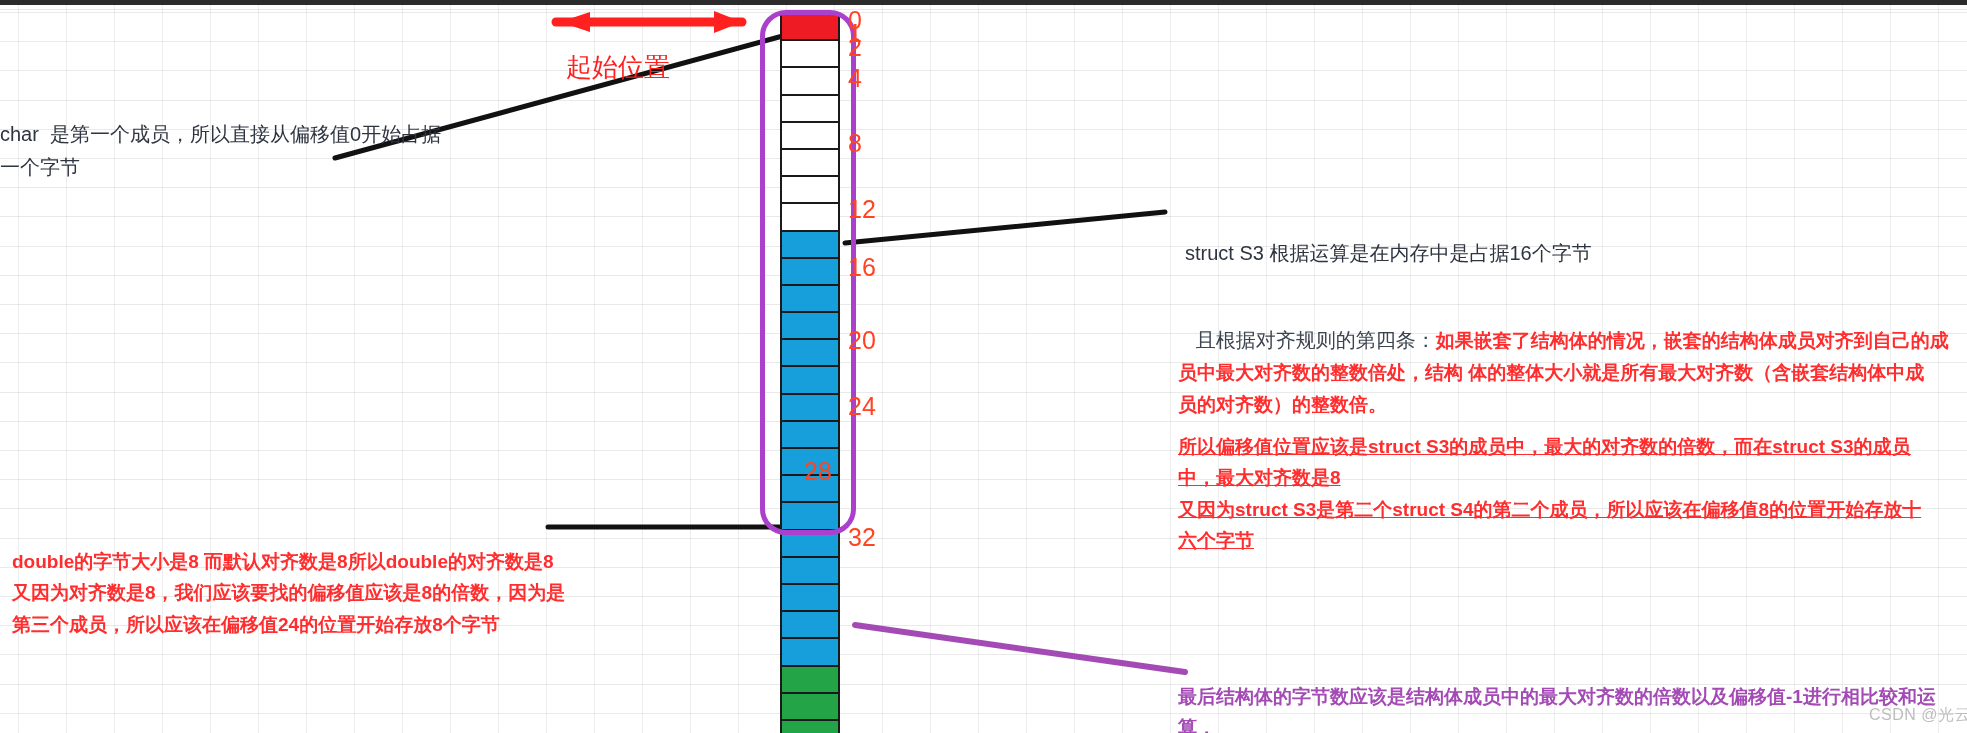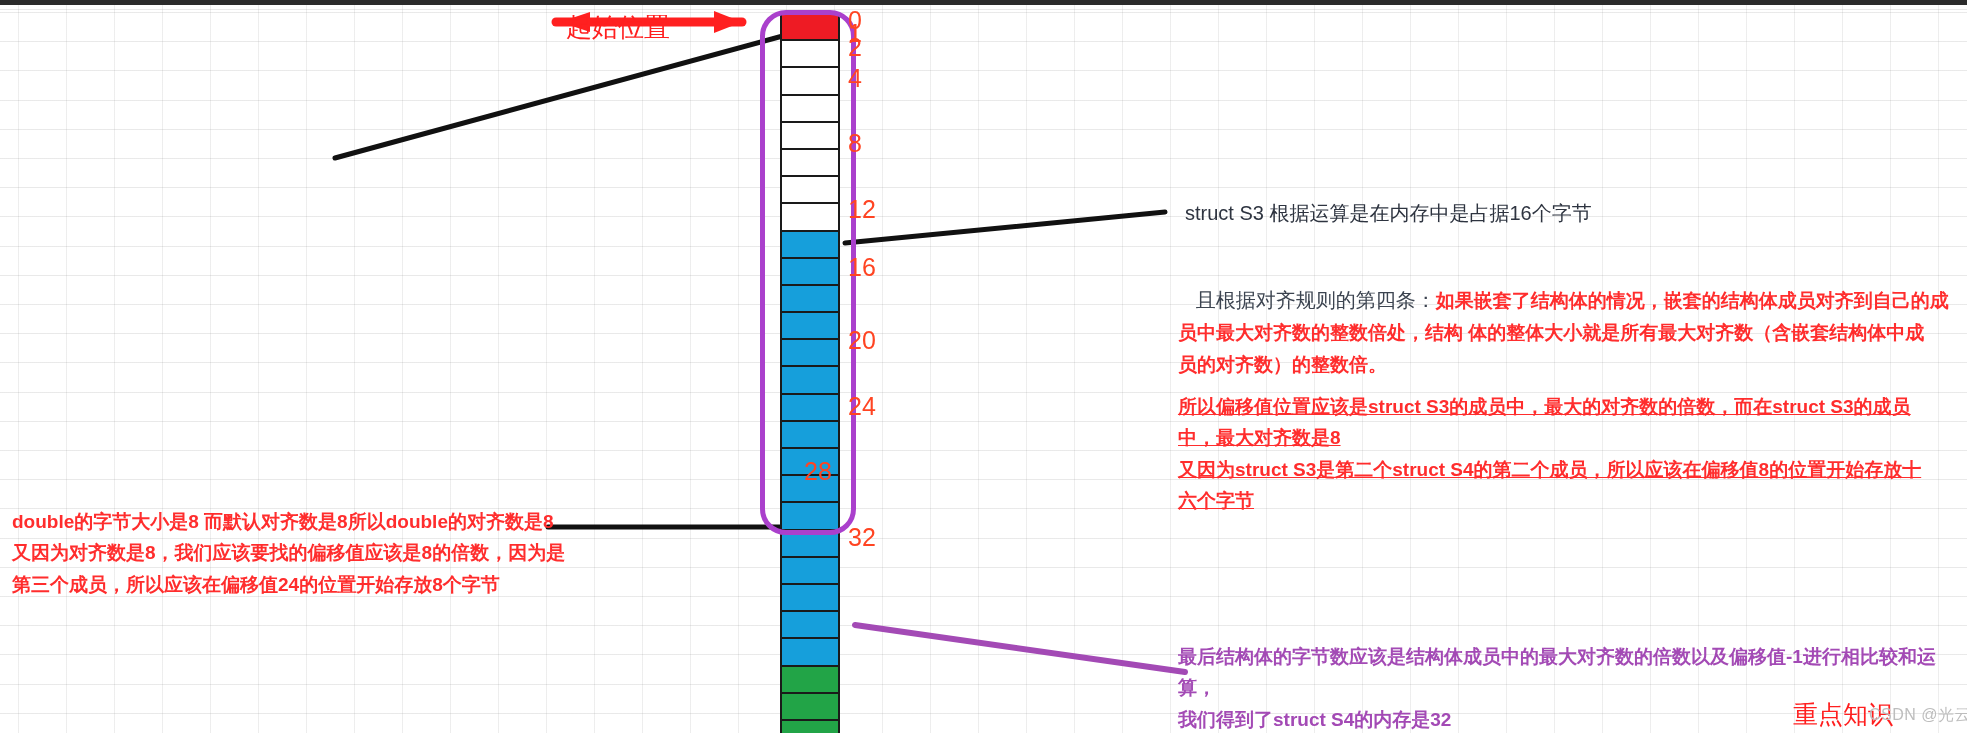--- a/index.html
+++ b/index.html
@@ -81,20 +81,21 @@
     box-sizing: border-box;
     background: transparent;
     pointer-events: none;
   }
 
   
   .ann {
     position: absolute;
     line-height: 1.65;
     white-space: pre-wrap;
+    margin-top: 40px;
   }
   .ann-black {
     color: #2e3440;
     font-size: 20px;
     font-weight: 400;
   }
   .ann-red {
     color: #ff2d2d;
     font-size: 19px;
     font-weight: bold;
@@ -200,20 +201,22 @@
       <div class="offset-label" style="left: 848px; top: 197.185px;">12</div>
       <div class="offset-label" style="left: 848px; top: 255px;">16</div>
       <div class="offset-label" style="left: 848px; top: 328.265px;">20</div>
       <div class="offset-label" style="left: 848px; top: 393.805px;">24</div>
       <div class="offset-label" style="left: 804px; top: 459.345px;">28</div>
       <div class="offset-label" style="left: 848px; top: 524.885px;">32</div>
     </div>
 
   <div class="ann ann-title-red" style="left:566px; top:6px;">起始位置</div>
 
+  <div class="ann ann-black" style="left:0px; top:78px; width:470px;">char  是第一个成员，所以直接从偏移值0开始占据
+一个字节</div>
 
   <div class="ann ann-red" style="left:12px; top:506px; width:560px;">double的字节大小是8 而默认对齐数是8所以double的对齐数是8
 又因为对齐数是8，我们应该要找的偏移值应该是8的倍数，因为是
 第三个成员，所以应该在偏移值24的位置开始存放8个字节</div>
 
   <div class="ann ann-black" style="left:1185px; top:197px; width:560px;">struct S3 根据运算是在内存中是占据16个字节</div>
 
   <div class="ann" style="left:1178px; top:258px; width:790px;">
     <span class="ann-black mixed-lead">且根据对齐规则的第四条：</span><span class="ann-red">如果嵌套了结构体的情况，嵌套的结构体成员对齐到自己的成
 员中最大对齐数的整数倍处，结构 体的整体大小就是所有最大对齐数（含嵌套结构体中成

